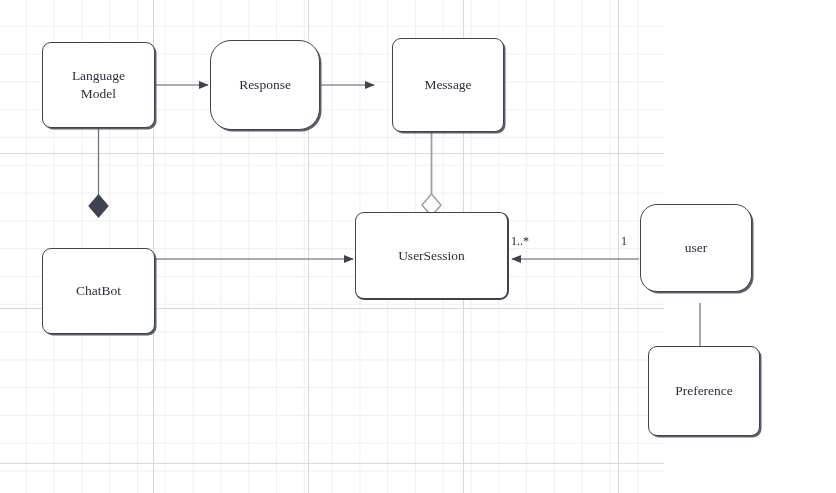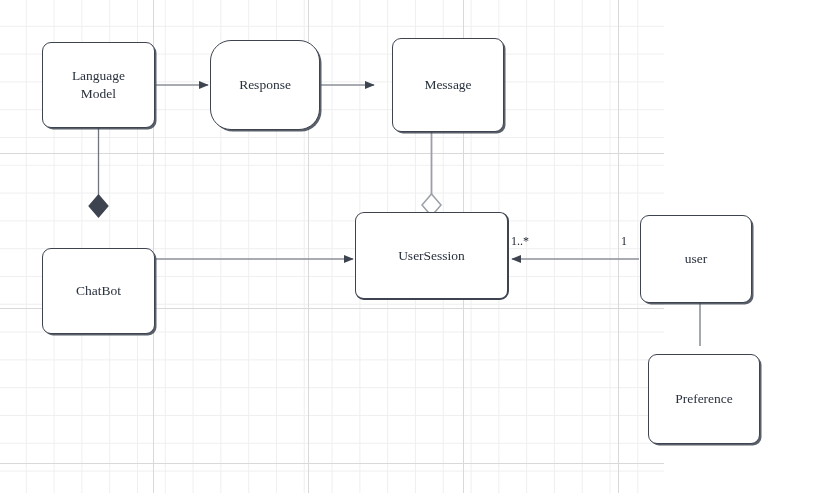--- a/index.html
+++ b/index.html
@@ -134,25 +134,25 @@
   </div>
 
   <div class="node" style="left:42px; top:216px; width:113px; height:86px;margin-top:32px;">
     <span class="node-label">ChatBot</span>
   </div>
 
   <div class="node no-shadow" style="left:355px; top:212px; width:154px; height:88px;align-items:center;">
     <span class="node-label">UserSession</span>
   </div>
 
-  <div class="node" style="left:640px; top:215px; width:112px; height:88px;">
+  <div class="node" style="left:640px; top:204px; width:112px; height:88px;border-radius:17px;">
     <span class="node-label">user</span>
   </div>
 
-  <div class="node" style="left:648px; top:354px; width:112px; height:90px;">
+  <div class="node" style="left:648px; top:346px; width:112px; height:90px;">
     <span class="node-label">Preference</span>
   </div>
 
   <div class="mult" style="left:511px; top:234px;">1..*</div>
 
   <div class="mult" style="left:621px; top:234px;">1</div>
 
 </div>
 
 </body></html>

